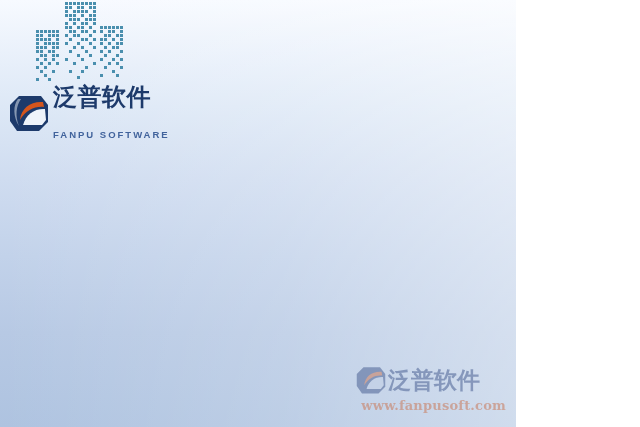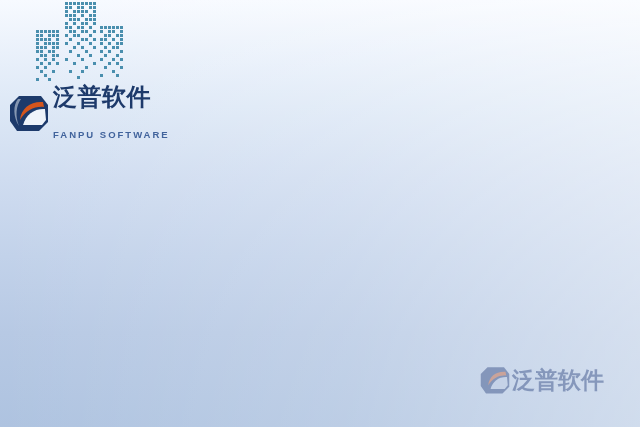--- a/index.html
+++ b/index.html
@@ -2,21 +2,21 @@
 <html><head>
 <meta charset="utf-8">
 <style>
   html, body {
     margin: 0;
     padding: 0;
     background: #ffffff;
   }
   #slide {
     position: relative;
-    width: 640px;
+    width: 516px;
     height: 427px;
     overflow: hidden;
     font-family: "Liberation Sans", sans-serif;
     background-color: #b4c8e4;
     background-image:
       linear-gradient(to right, rgba(255,255,255,0.00) 0%, rgba(255,255,255,0.18) 55%, rgba(255,255,255,0.42) 100%),
       linear-gradient(to bottom, #f7faff 0%, #eaf1fb 12%, #dde8f6 25%, #cfdcf0 42%, #c2d2ea 60%, #b7c9e4 78%, #aec3e0 100%);
   }
 
   
@@ -321,15 +321,16 @@
       <span class="wm-mark">
         <svg viewBox="0 0 40 40" xmlns="http://www.w3.org/2000/svg">
           <polygon points="10,3 32,3 39,12 39,29 30,38 8,38 1,28 1,12" fill="#5a6f9e"></polygon>
           <path d="M34,9 C22,8 12,15 11,27 C17,17 26,13 35,14 Z" fill="#c9846a"></path>
           <path d="M36,16 C26,15 17,21 14,32 L33,32 L37,27 Z" fill="#c3d0e6"></path>
           <path d="M14,32 C16,22 24,16 36,16 L36,14 C23,14 14,21 12,33 Z" fill="#5a6f9e" opacity="0.3"></path>
         </svg>
       </span>
       <span class="wm-cn">泛普软件</span>
     </div>
+    <div class="wm-url">www.fanpusoft.com</div>
   </div>
 
 </div>
 
 </body></html>

